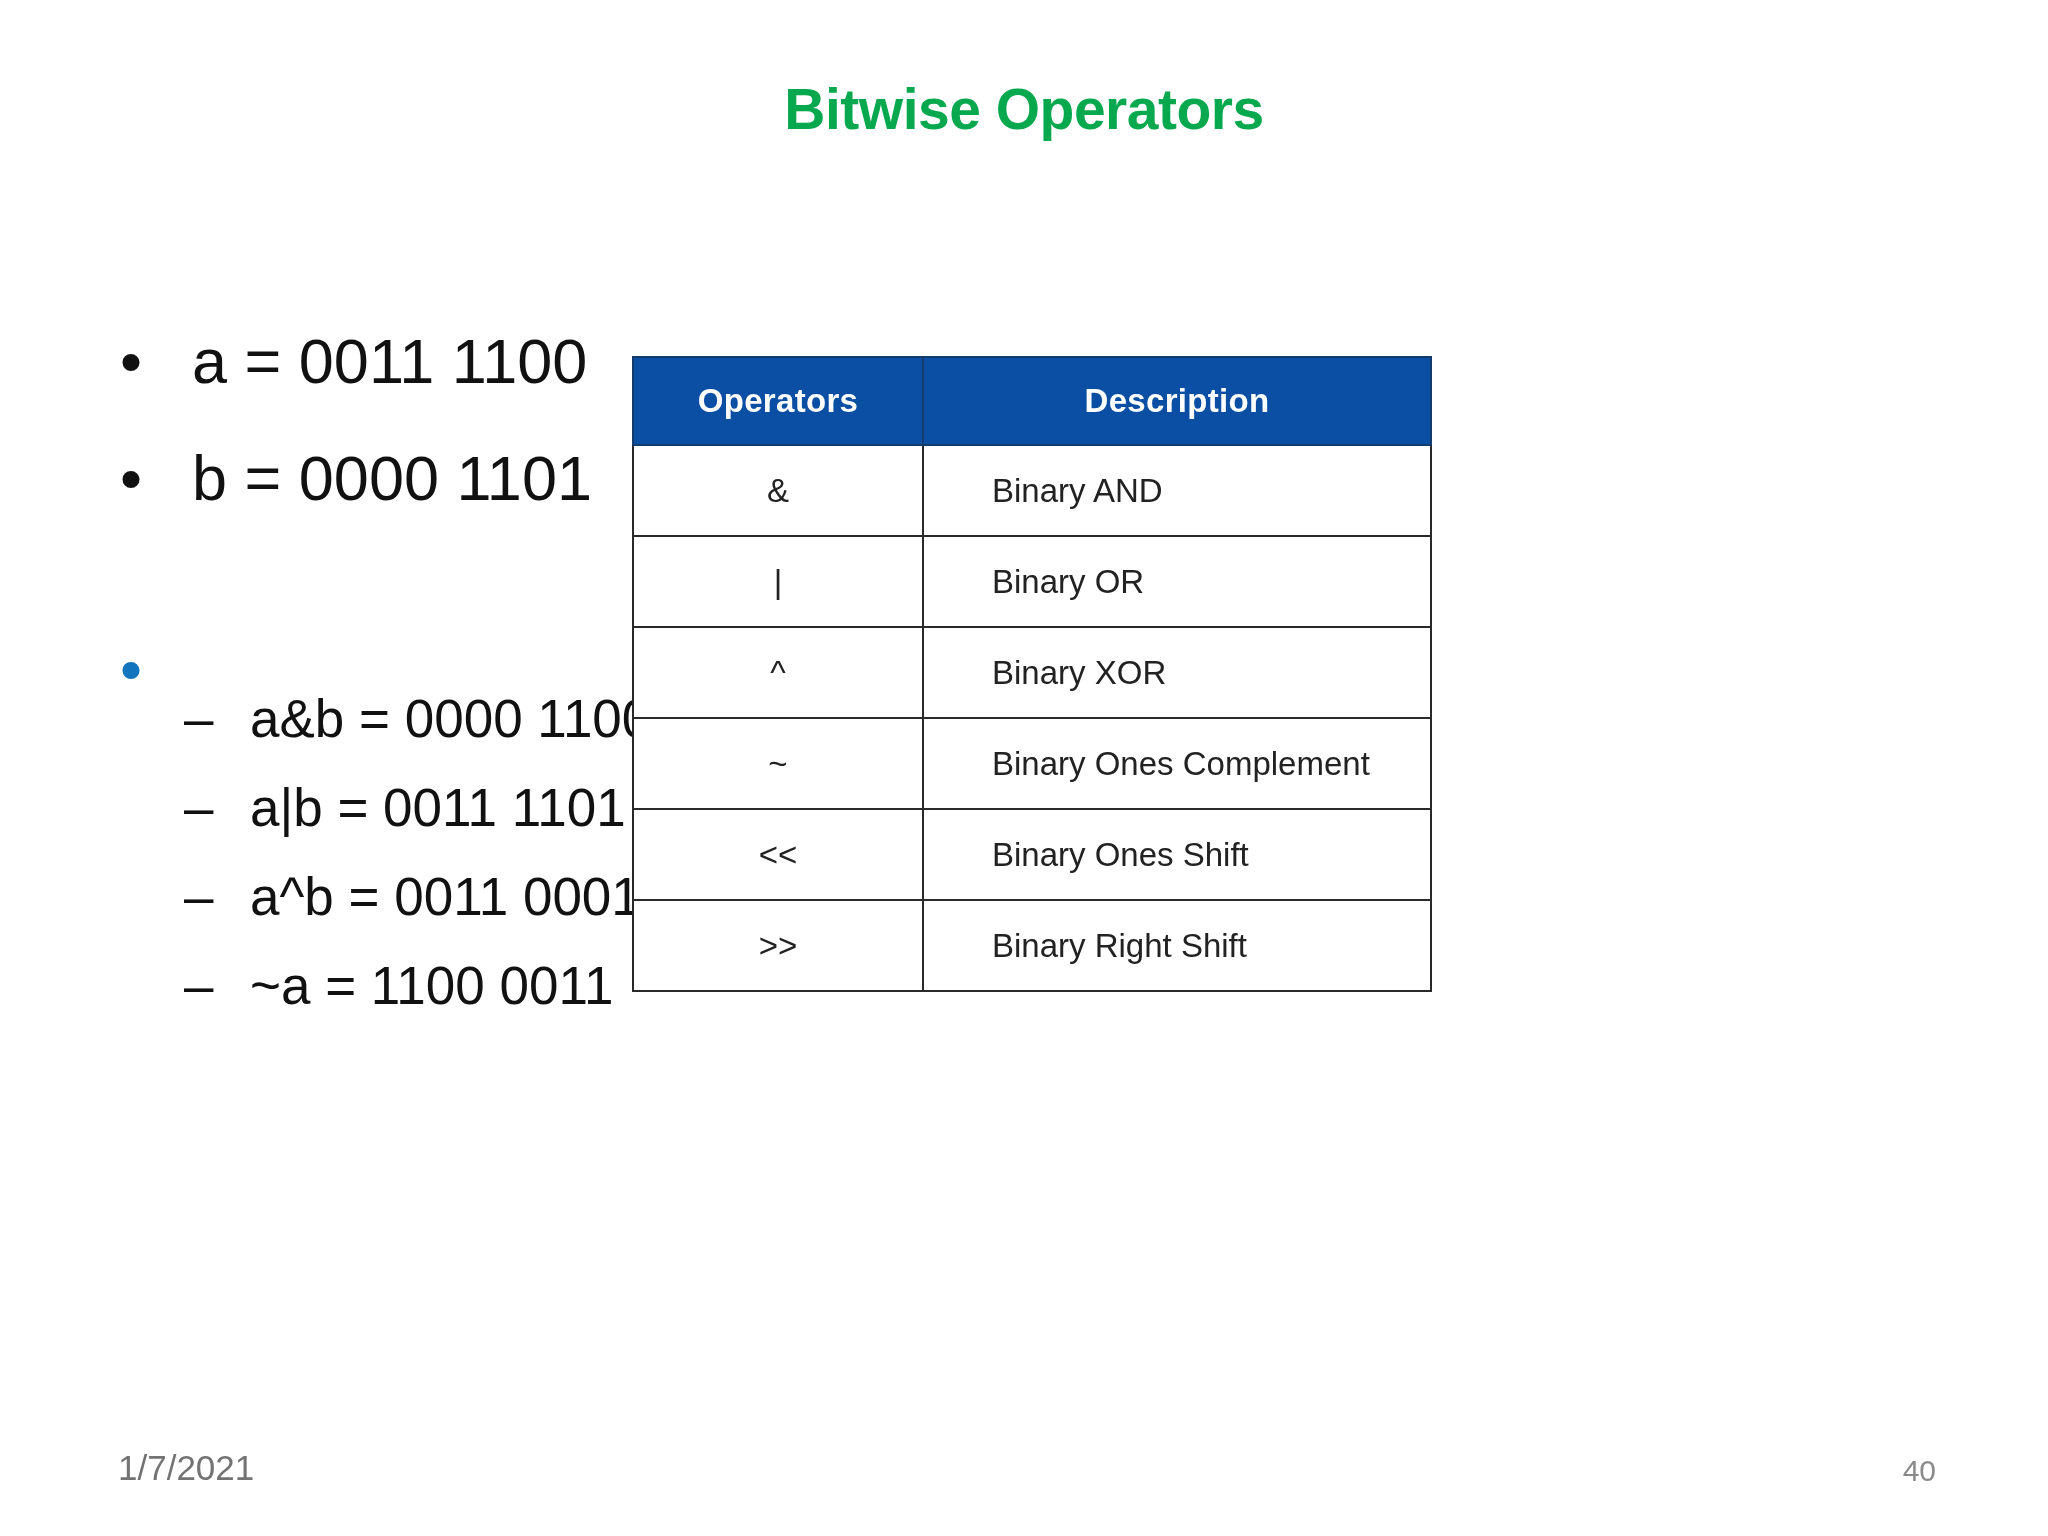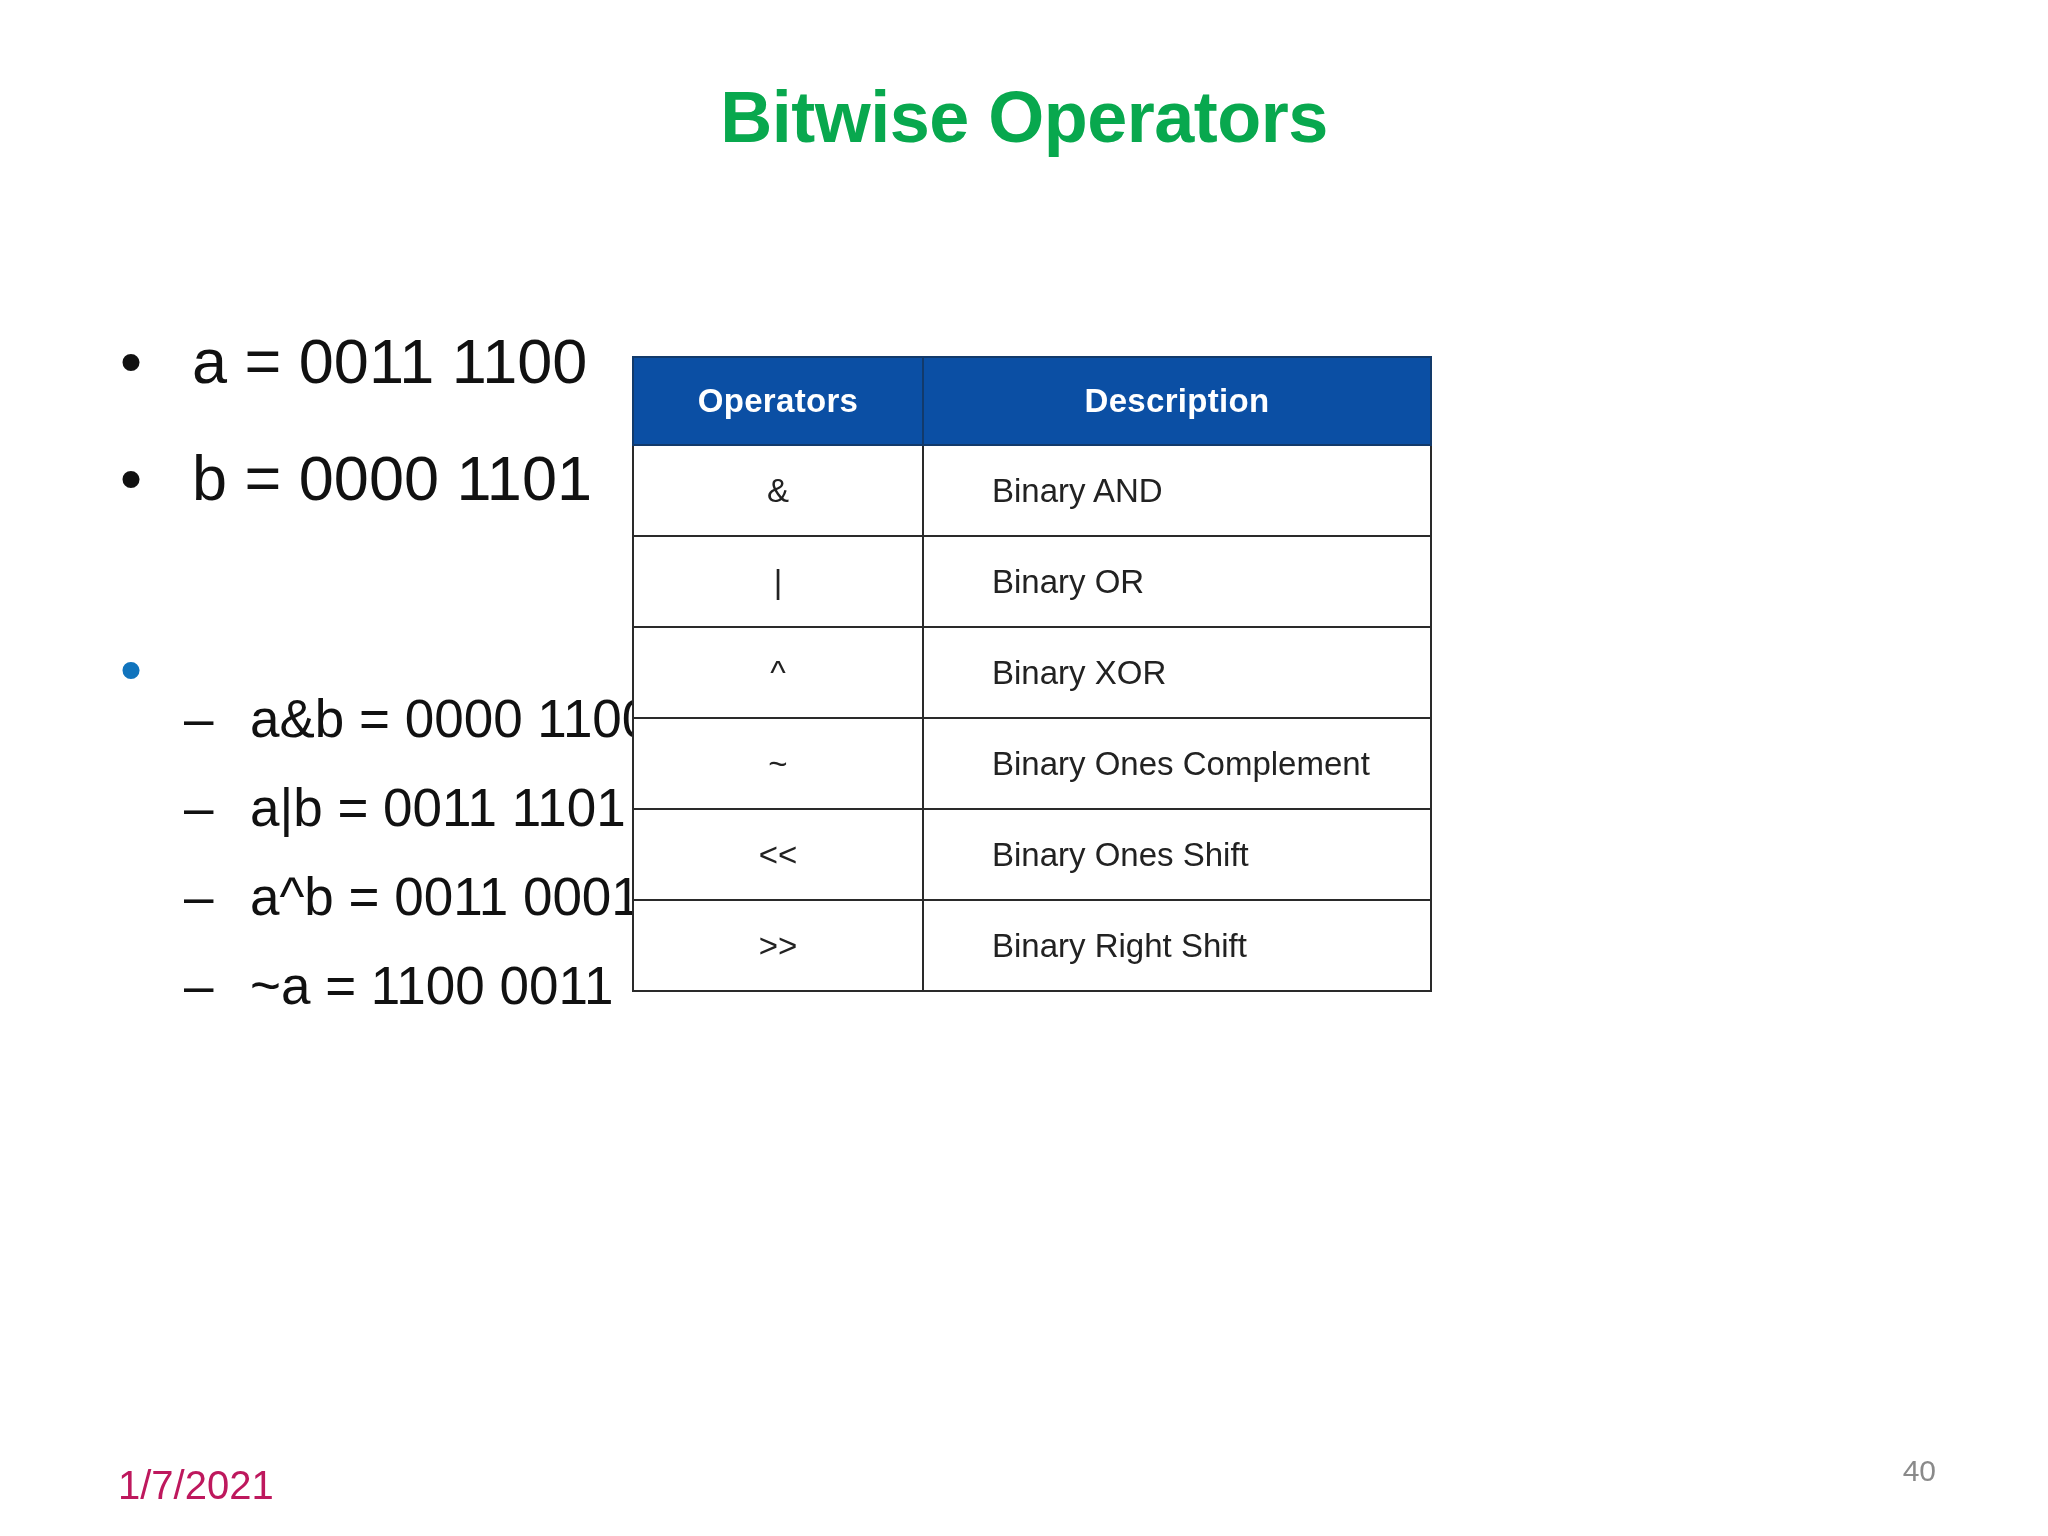--- a/index.html
+++ b/index.html
@@ -22,21 +22,21 @@
     background: #ffffff;
   }
 
   
   .title {
     position: absolute;
     left: 0;
     top: 78px;
     width: 2048px;
     text-align: center;
-    font-size: 72px;
+    font-size: 57px;
     font-weight: bold;
     color: #08A84E;
     letter-spacing: -0.5px;
     line-height: 1.1;
   }
 
   
   .body-col {
     position: absolute;
     left: 112px;
@@ -141,23 +141,23 @@
   .footer {
     position: absolute;
     left: 0;
     bottom: 0;
     width: 2048px;
     height: 120px;
   }
   .footer .f-date {
     position: absolute;
     left: 118px;
-    top: 47px;
-    font-size: 40px;
-    color: #be185d;
+    top: 32px;
+    font-size: 35px;
+    color: #737373;
   }
   .footer .f-title {
     position: absolute;
     left: 0;
     top: 38px;
     width: 2048px;
     text-align: center;
     font-size: 30px;
     color: #8a8a8a;
   }

